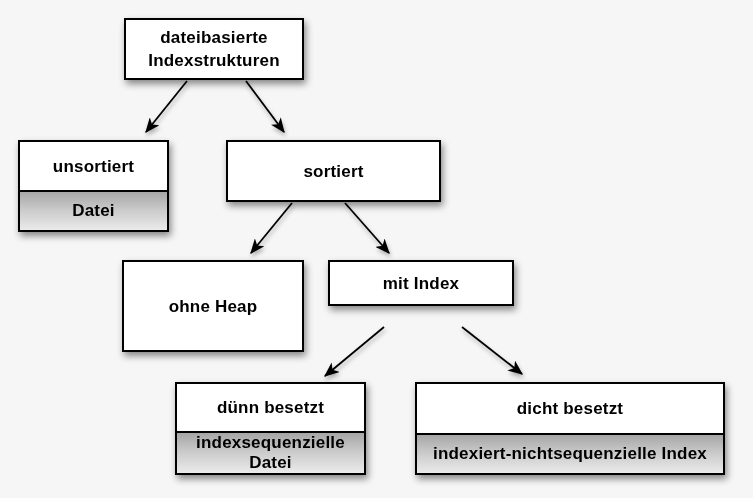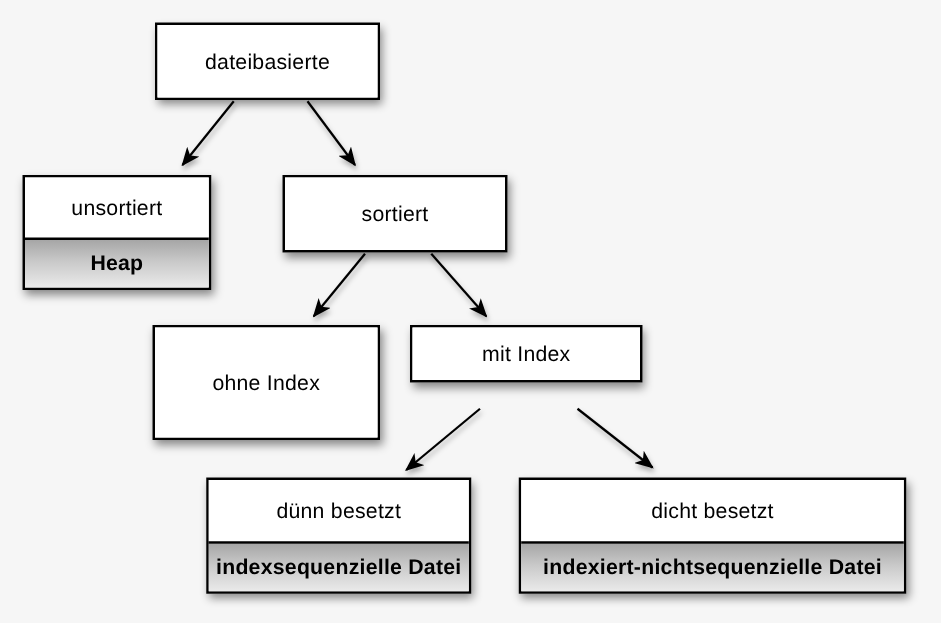--- a/index.html
+++ b/index.html
@@ -34,43 +34,43 @@
     color: #000;
   }
   .node-title {
     flex: 1 1 auto;
     display: flex;
     align-items: center;
     justify-content: center;
     text-align: center;
     background: #ffffff;
     font-size: 17px;
-    font-weight: normal;
+    font-weight: bold;
     letter-spacing: 0.2px;
     line-height: 23px;
   }
   .node-sub {
     flex: 0 0 38px;
     display: flex;
     align-items: center;
     justify-content: center;
     text-align: center;
     border-top: 2.5px solid #000;
     background: linear-gradient(to bottom, #a6a6a6 0%, #c9c9c9 45%, #eaeaea 100%);
     font-size: 17px;
     font-weight: bold;
     letter-spacing: 0.2px;
   }
   
   #n-root        { left: 124px; top: 18px;  width: 180px; height: 62px; }
   #n-unsortiert  { left: 18px;  top: 140px; width: 151px; height: 92px; }
-  #n-sortiert    { left: 226px; top: 140px; width: 180px; height: 62px; }
+  #n-sortiert    { left: 226px; top: 140px; width: 215px; height: 62px; }
   #n-ohne-index  { left: 122px; top: 260px; width: 182px; height: 92px; }
   #n-mit-index   { left: 328px; top: 260px; width: 186px; height: 46px; }
-  #n-duenn       { left: 165px; top: 382px; width: 212px; height: 93px; }
+  #n-duenn       { left: 175px; top: 382px; width: 191px; height: 93px; }
   #n-dicht       { left: 415px; top: 382px; width: 310px; height: 93px; }
 </style>
 </head>
 <body>
 
 <div class="canvas">
 
   <svg class="edges-svg" viewBox="0 0 753 498" xmlns="http://www.w3.org/2000/svg">
     <defs>
       <marker id="arrowhead" viewBox="0 0 12 10" refX="11" refY="5" markerWidth="15" markerHeight="12.5" markerUnits="userSpaceOnUse" orient="auto">
@@ -82,44 +82,45 @@
     <line x1="292" y1="203" x2="251" y2="253" stroke="#000" stroke-width="1.8" marker-end="url(#arrowhead)"></line>
     <line x1="345" y1="203" x2="389" y2="253" stroke="#000" stroke-width="1.8" marker-end="url(#arrowhead)"></line>
     <line x1="384" y1="327" x2="325" y2="376" stroke="#000" stroke-width="1.8" marker-end="url(#arrowhead)"></line>
     <line x1="462" y1="327" x2="522" y2="374" stroke="#000" stroke-width="1.8" marker-end="url(#arrowhead)"></line>
   </svg>
 
   <div class="node" id="n-root">
     <div class="node-title">
       <span>
         <span>dateibasierte</span><br>
+        <span>Indexstrukturen</span>
       </span>
     </div>
   </div>
 
   <div class="node" id="n-unsortiert">
     <div class="node-title">unsortiert</div>
-    <div class="node-sub">Heap</div>
+    <div class="node-sub">Datei</div>
   </div>
 
   <div class="node" id="n-sortiert">
     <div class="node-title">sortiert</div>
   </div>
 
   <div class="node" id="n-ohne-index">
-    <div class="node-title">ohne Index</div>
+    <div class="node-title">ohne Heap</div>
   </div>
 
   <div class="node" id="n-mit-index">
     <div class="node-title">mit Index</div>
   </div>
 
   <div class="node" id="n-duenn">
     <div class="node-title">dünn besetzt</div>
     <div class="node-sub">indexsequenzielle Datei</div>
   </div>
 
   <div class="node" id="n-dicht">
     <div class="node-title">dicht besetzt</div>
-    <div class="node-sub">indexiert-nichtsequenzielle Datei</div>
+    <div class="node-sub">indexiert-nichtsequenzielle Index</div>
   </div>
 
 </div>
 
 </body></html>

